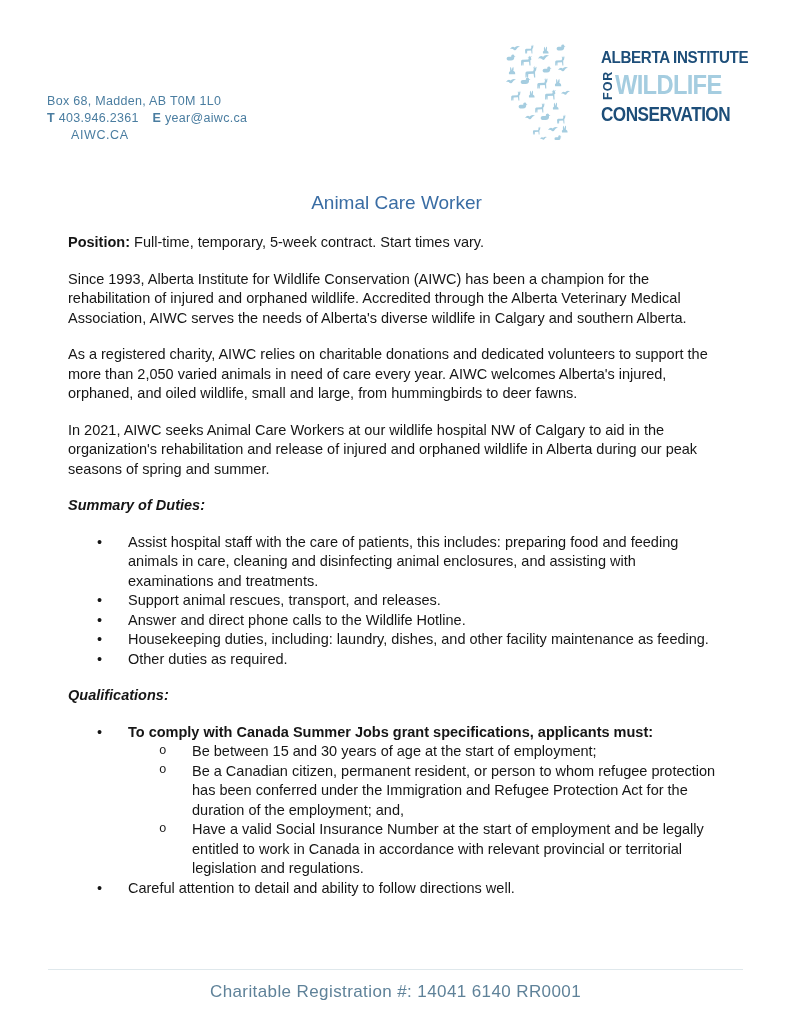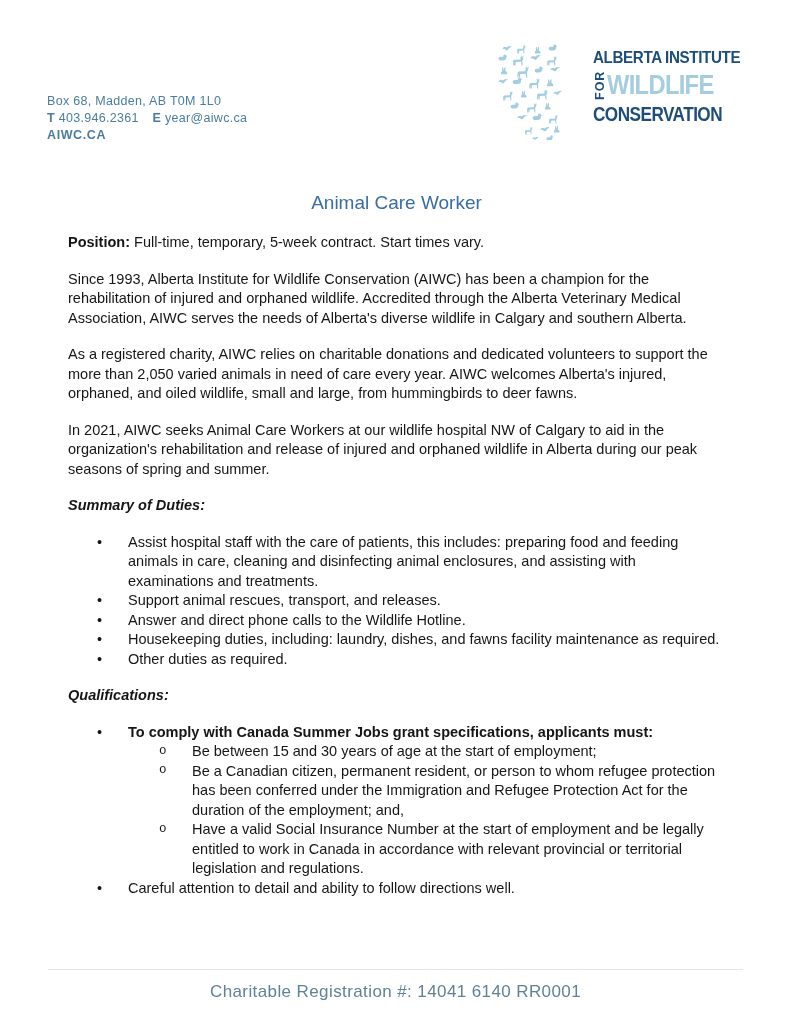--- a/index.html
+++ b/index.html
@@ -22,24 +22,24 @@
 
   
   .contact{
     position:absolute;left:47px;top:93px;
     font-size:12.5px;line-height:17px;
     color:var(--contact-blue);
     letter-spacing:0.3px;
   }
   .contact .lbl{font-weight:bold;}
   .contact .gap{display:inline-block;width:10px;}
-  .contact .site{font-weight:bold;letter-spacing:0.6px;}
+  .contact .site{font-weight:normal;letter-spacing:0.6px;margin-left:24px;}
 
   .logo{
-    position:absolute;top:44px;right:60px;
+    position:absolute;top:44px;right:52px;
     display:flex;align-items:flex-start;gap:25px;
   }
   .logo-mark{width:78px;height:100px;color:var(--light-blue);}
   .logo-text{
     display:flex;flex-direction:column;justify-content:flex-start;
     padding-top:4px;width:138px;
   }
   .logo-line1{
     color:var(--navy);font-weight:bold;font-size:16.5px;line-height:18px;
     white-space:nowrap;letter-spacing:-0.4px;
@@ -175,21 +175,21 @@
 
   <p>Since 1993, Alberta Institute for Wildlife Conservation (AIWC) has been a champion for the rehabilitation of injured and orphaned wildlife. Accredited through the Alberta Veterinary Medical Association, AIWC serves the needs of Alberta's diverse wildlife in Calgary and southern Alberta.</p>
   <p>As a registered charity, AIWC relies on charitable donations and dedicated volunteers to support the more than 2,050 varied animals in need of care every year. AIWC welcomes Alberta's injured, orphaned, and oiled wildlife, small and large, from hummingbirds to deer fawns.</p>
   <p>In 2021, AIWC seeks Animal Care Workers at our wildlife hospital NW of Calgary to aid in the organization's rehabilitation and release of injured and orphaned wildlife in Alberta during our peak seasons of spring and summer.</p>
 
   <p class="section-heading">Summary of Duties:</p>
   <ul class="l1">
     <li>Assist hospital staff with the care of patients, this includes: preparing food and feeding animals in care, cleaning and disinfecting animal enclosures, and assisting with examinations and treatments.</li>
     <li>Support animal rescues, transport, and releases.</li>
     <li>Answer and direct phone calls to the Wildlife Hotline.</li>
-    <li>Housekeeping duties, including: laundry, dishes, and fawns facility maintenance as required.</li>
+    <li>Housekeeping duties, including: laundry, dishes, and other facility maintenance as feeding.</li>
     <li>Other duties as required.</li>
   </ul>
 
   <p class="section-heading">Qualifications:</p>
   <ul class="l1">
     <li>
       <span class="bold">To comply with Canada Summer Jobs grant specifications, applicants must:</span>
       <ul class="l2">
         <li>Be between 15 and 30 years of age at the start of employment;</li>
         <li>Be a Canadian citizen, permanent resident, or person to whom refugee protection has been conferred under the Immigration and Refugee Protection Act for the duration of the employment; and,</li>

